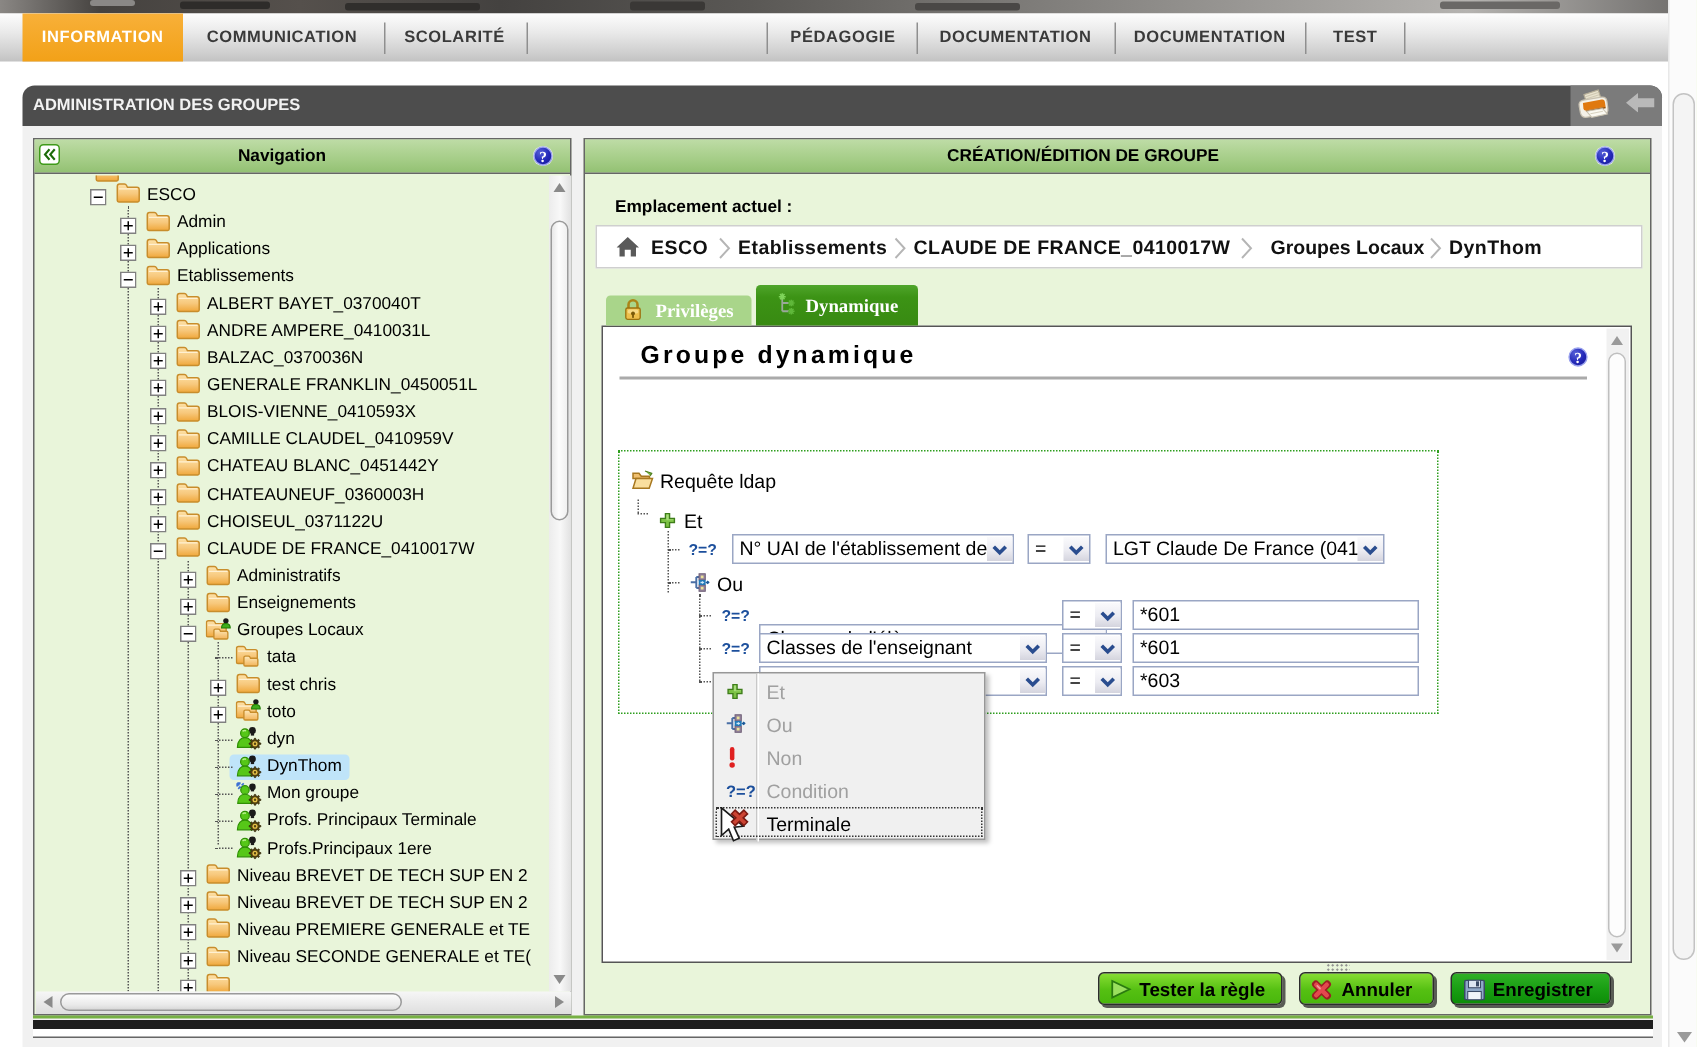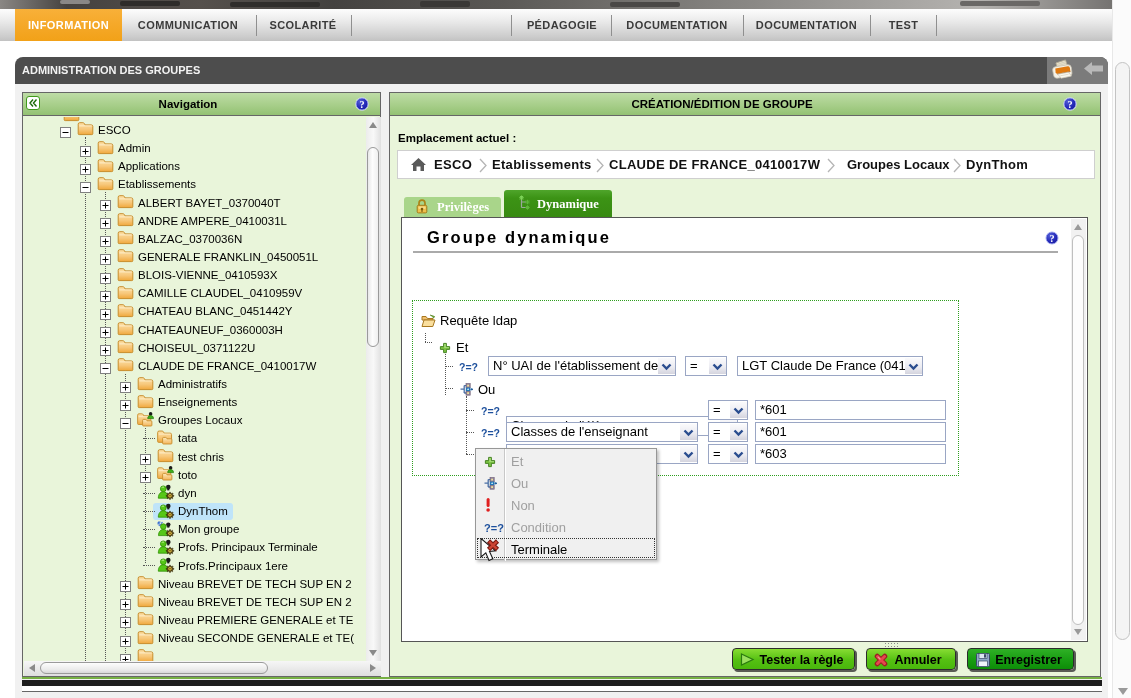--- a/index.html
+++ b/index.html
@@ -43,21 +43,21 @@
 .doth { position:absolute; height:1px; border-top:1px dotted #555; }
 
 
 .sbv { position:absolute; background:linear-gradient(90deg,#ececec,#f8f8f8 50%,#e0e0e0); }
 .sbh { position:absolute; background:linear-gradient(#f6f6f6,#dedede); }
 .arrow { position:absolute; width:0; height:0; }
 .thumbv { position:absolute; background:linear-gradient(90deg,#e8e8e8,#fdfdfd 45%,#f0f0f0); border:1px solid #9a9a9a; border-radius:7px; }
 .thumbh { position:absolute; background:linear-gradient(#fdfdfd,#e9e9e9 70%,#d8d8d8); border:1px solid #9a9a9a; border-radius:7px; }
 
 
-#emplacement { position:absolute; left:8px; top:39px; font-size:11.5px; font-weight:bold; color:#000; }
+#emplacement { position:absolute; left:20px; top:39px; font-size:11.5px; font-weight:bold; color:#000; }
 #breadcrumb { position:absolute; left:7px; top:57px; width:698px; height:29px; background:#fff; border:1px solid #cfcfcf; }
 .bc { position:absolute; top:0; height:27px; line-height:27px; font-size:13px; font-weight:bold; color:#111; letter-spacing:0.3px; white-space:nowrap;}
 .bsep { position:absolute; top:7px; }
 
 
 .ftab { position:absolute; font-weight:bold; color:#fff; border-radius:3px 3px 0 0; z-index:3;font-family:Liberation Serif, serif; }
 #tab-priv { left:14px; top:104px; width:97px; height:20px; background:#a9d58a; font-size:12.5px; }
 #tab-dyn  { left:114px; top:97px; width:108px; height:27px; background:linear-gradient(#4fa52b,#3c9315 30%,#388a12); font-size:12.5px; }
 
 

